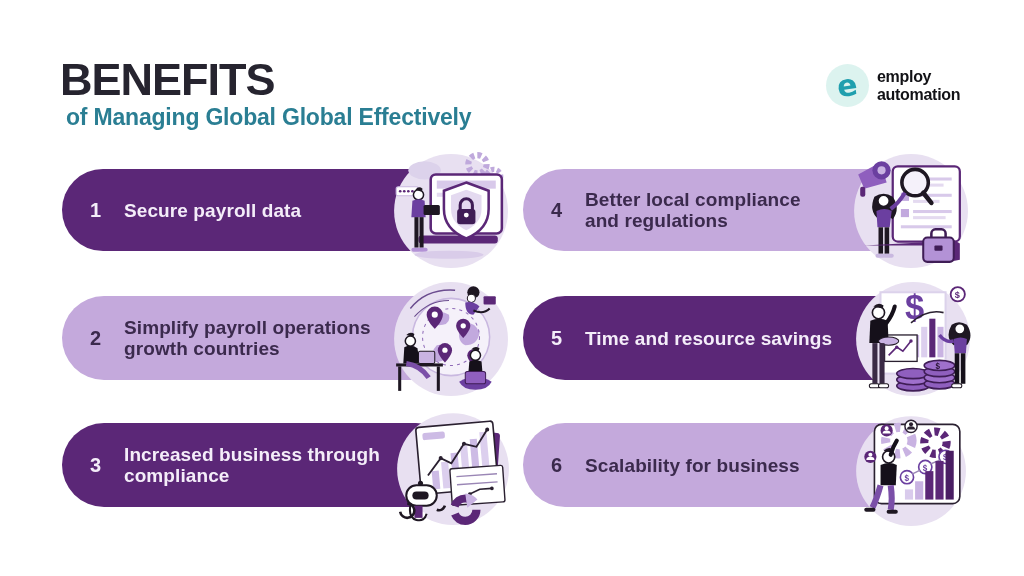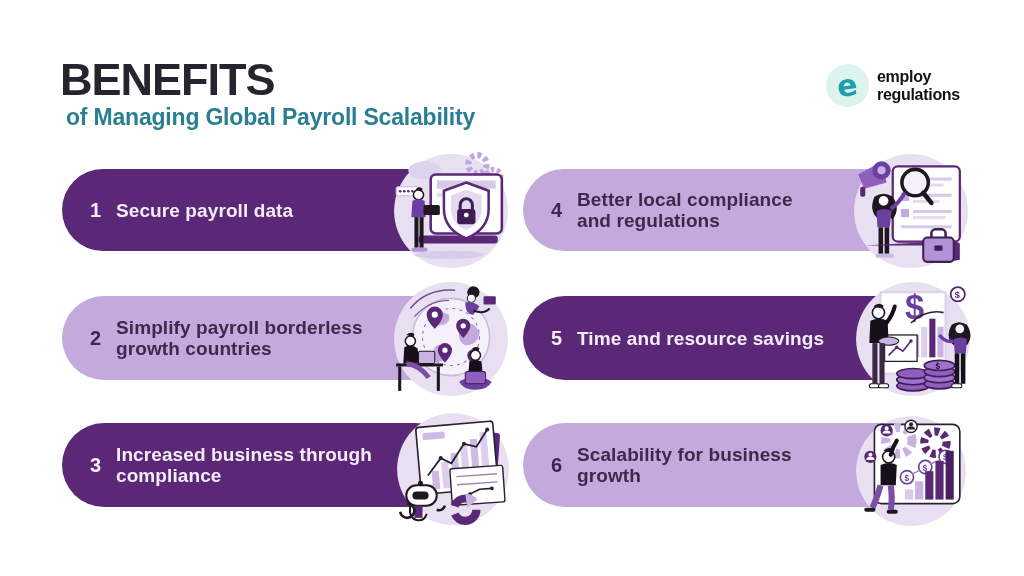--- a/index.html
+++ b/index.html
@@ -21,21 +21,21 @@
   .logo-badge{width:43px;height:43px;border-radius:50%;background:#DCF3EF;
     display:flex;align-items:center;justify-content:center;}
   .logo-e{font-size:30px;font-weight:800;color:#1F9FAE;transform:rotate(-8deg);
     font-family:"DejaVu Sans", sans-serif;line-height:1;}
   .logo-text{font-size:16px;font-weight:800;color:#121216;line-height:18px;letter-spacing:-0.3px;}
   
   .pill{position:absolute;display:flex;align-items:center;border-radius:44px;z-index:1;}
   .pill.dark{background:#5B2777;color:#F4EDF9;}
   .pill.light{background:#C4A9DC;color:#3B2A4D;}
   .num{font-weight:800;font-size:20px;margin-left:28px;width:22px;flex:none;}
-  .lbl{font-size:19px;font-weight:700;line-height:21px;letter-spacing:0.1px;margin-left:4px;}
+  .lbl{font-size:19px;font-weight:700;line-height:21px;letter-spacing:0.1px;margin-left:12px;}
   .lbl span{display:block;}
   #p1{left:62px;top:169px;width:396px;height:82px;}
   #p2{left:62px;top:296px;width:396px;height:84px;}
   #p3{left:62px;top:423px;width:396px;height:84px;}
   #p4{left:523px;top:169px;width:415px;height:82px;}
   #p5{left:523px;top:296px;width:415px;height:84px;}
   #p6{left:523px;top:423px;width:415px;height:84px;}
   
   .illus{position:absolute;width:122px;height:122px;z-index:2;}
   #i1{left:388px;top:148px;}
@@ -44,42 +44,42 @@
   #i4{left:848px;top:148px;}
   #i5{left:850px;top:276px;}
   #i6{left:848px;top:404px;}
 </style>
 </head>
 <body>
 
 <div class="canvas">
 
   <div class="title">BENEFITS</div>
-  <div class="subtitle">of Managing Global Payroll Scalability</div>
+  <div class="subtitle">of Managing Global Global Effectively</div>
 
   <div class="logo">
     <div class="logo-badge">
       <span class="logo-e">e</span>
     </div>
     <div class="logo-text">
       <div>employ</div>
-      <div>regulations</div>
+      <div>automation</div>
     </div>
   </div>
 
   <div class="pill dark" id="p1">
     <span class="num">1</span>
     <span class="lbl">
         <span>Secure payroll data</span>
       </span>
   </div>
   <div class="pill light" id="p2">
     <span class="num">2</span>
     <span class="lbl">
-        <span>Simplify payroll borderless</span>
+        <span>Simplify payroll operations</span>
         <span>growth countries</span>
       </span>
   </div>
   <div class="pill dark" id="p3">
     <span class="num">3</span>
     <span class="lbl">
         <span>Increased business through</span>
         <span>compliance</span>
       </span>
   </div>
@@ -93,21 +93,20 @@
   <div class="pill dark" id="p5">
     <span class="num">5</span>
     <span class="lbl">
         <span>Time and resource savings</span>
       </span>
   </div>
   <div class="pill light" id="p6">
     <span class="num">6</span>
     <span class="lbl">
         <span>Scalability for business</span>
-        <span>growth</span>
       </span>
   </div>
 
   <div class="illus" id="i1">
     <svg viewBox="0 0 120 120" width="122" height="122">
       <circle cx="62" cy="62" r="56" fill="#E8E0F1"></circle>
       <ellipse cx="36" cy="22" rx="16" ry="9" fill="#DCD2EB"></ellipse>
       <g>
         <circle cx="88" cy="16" r="9" fill="none" stroke="#BFA9DC" stroke-width="6" stroke-dasharray="4 3"></circle>
         <circle cx="104" cy="28" r="7" fill="none" stroke="#BFA9DC" stroke-width="5" stroke-dasharray="3.4 2.6"></circle>

